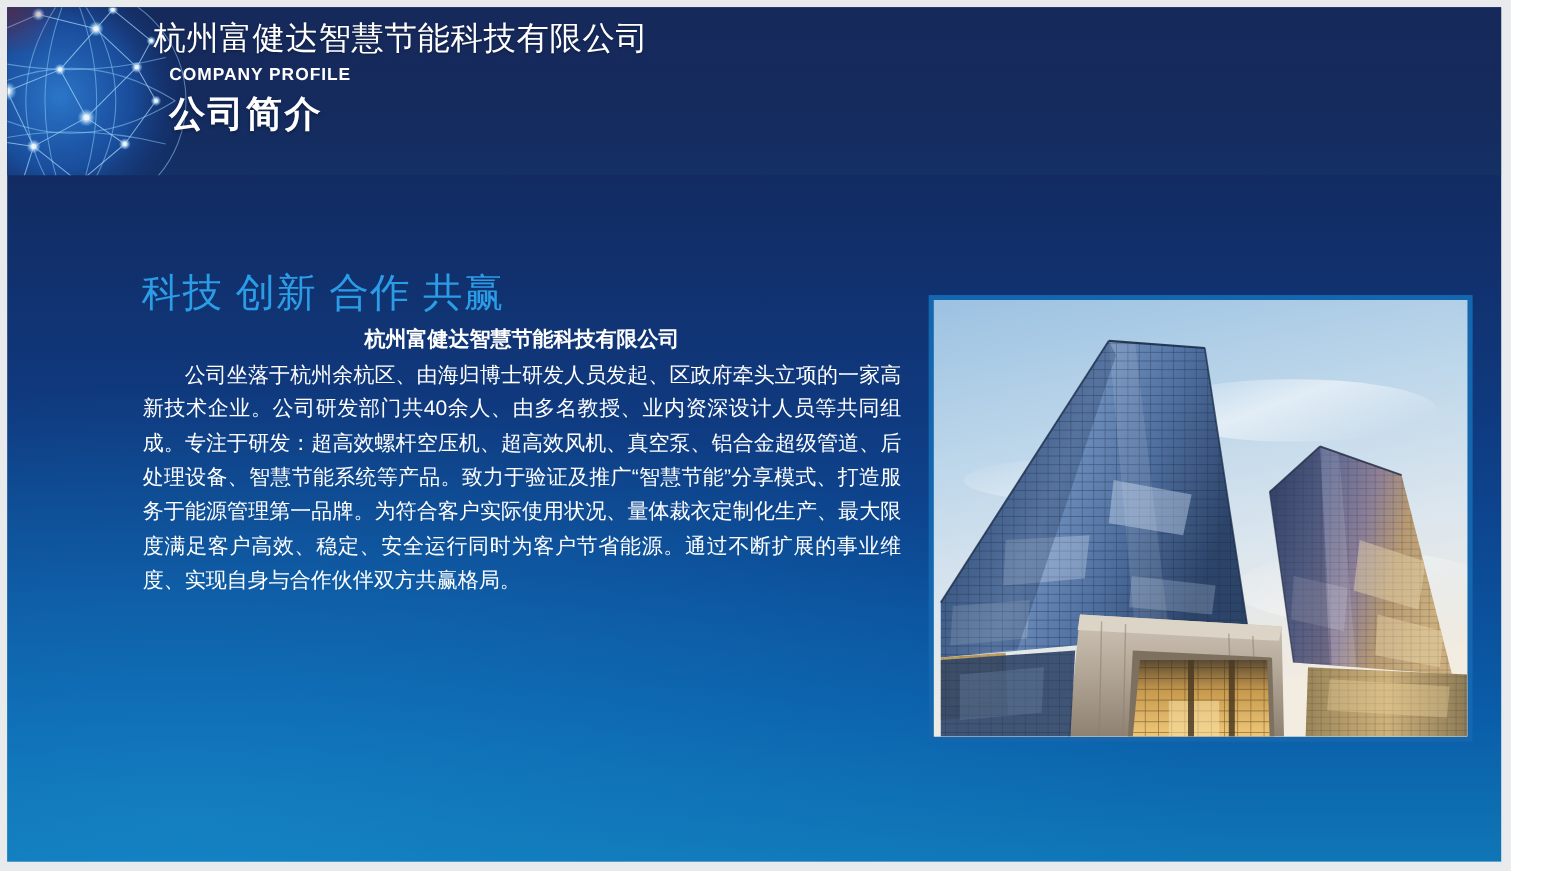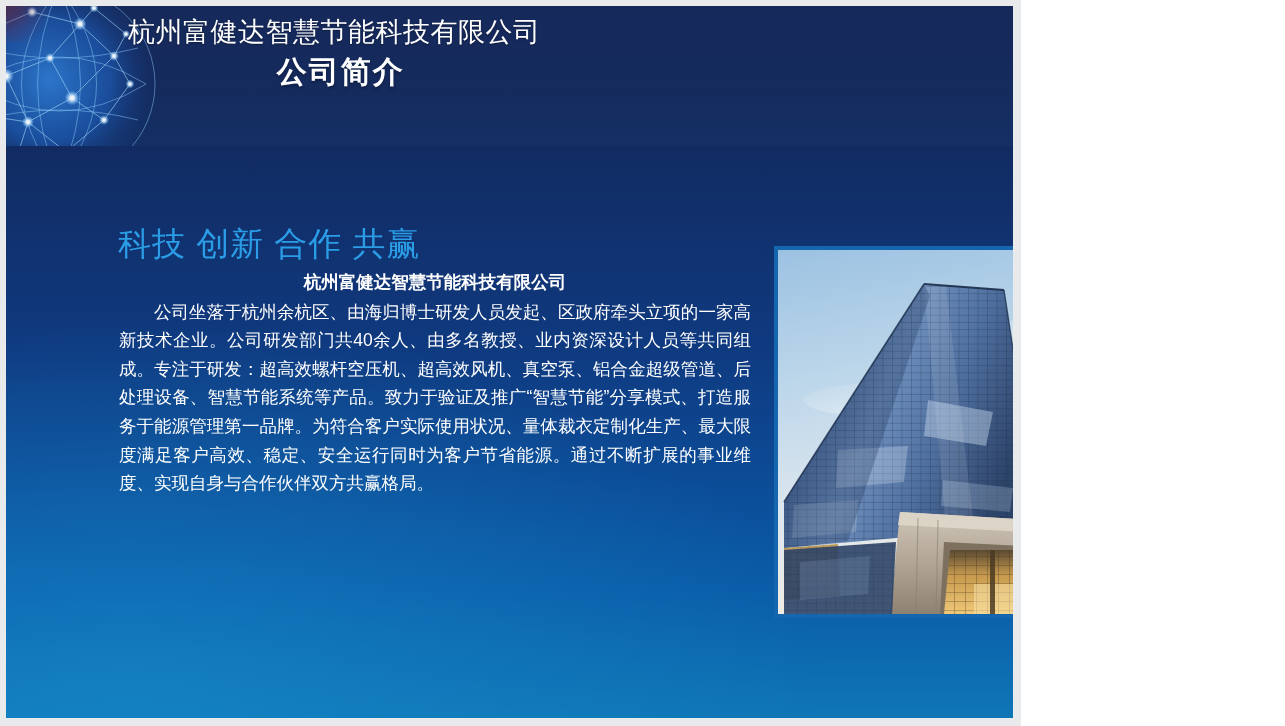--- a/index.html
+++ b/index.html
@@ -11,21 +11,21 @@
   body {
     width: 1285px;
     height: 726px;
     overflow: hidden;
     font-family: "Liberation Sans", "DejaVu Sans", sans-serif;
   }
 
   
   .slide-frame {
     position: relative;
-    width: 1021px;
+    width: 1259px;
     height: 726px;
     box-sizing: border-box;
     padding: 6px 8px 8px 6px;
     background: #e8eaec;
   }
 
   
   .slide {
     position: relative;
     width: 100%;
@@ -99,21 +99,20 @@
   }
   .profile-cn {
     color: #ffffff;
     font-size: 30px;
     font-weight: 700;
     letter-spacing: 2px;
     margin-top: 4px;
     margin-left: 13px;
     white-space: nowrap;
     text-shadow: 0 2px 3px rgba(0,0,0,0.3);
-    text-align: center;
   }
 
   
   .slogan {
     position: absolute;
     left: 112px;
     top: 196px;
     font-size: 33px;
     font-weight: 400;
     color: #2b9ce6;
@@ -267,20 +266,21 @@
             <circle cx="140" cy="36" r="1.6"></circle>
             <circle cx="172" cy="62" r="1.5"></circle>
           </g>
         </svg>
       </div>
 
       <div class="corner-tint"></div>
 
       <div class="header-text">
         <div class="company-name-top">杭州富健达智慧节能科技有限公司</div>
+        <div class="profile-en">COMPANY PROFILE</div>
         <div class="profile-cn">公司简介</div>
       </div>
     </div>
 
     <div class="slogan">科技 创新  合作 共赢</div>
 
     <div class="body-copy">
       <span class="para-title">杭州富健达智慧节能科技有限公司</span>
       <span class="para-body">公司坐落于杭州余杭区、由海归博士研发人员发起、区政府牵头立项的一家高新技术企业。公司研发部门共40余人、由多名教授、业内资深设计人员等共同组成。专注于研发：超高效螺杆空压机、超高效风机、真空泵、铝合金超级管道、后处理设备、智慧节能系统等产品。致力于验证及推广“智慧节能”分享模式、打造服务于能源管理第一品牌。为符合客户实际使用状况、量体裁衣定制化生产、最大限度满足客户高效、稳定、安全运行同时为客户节省能源。通过不断扩展的事业维度、实现自身与合作伙伴双方共赢格局。</span>
     </div>

